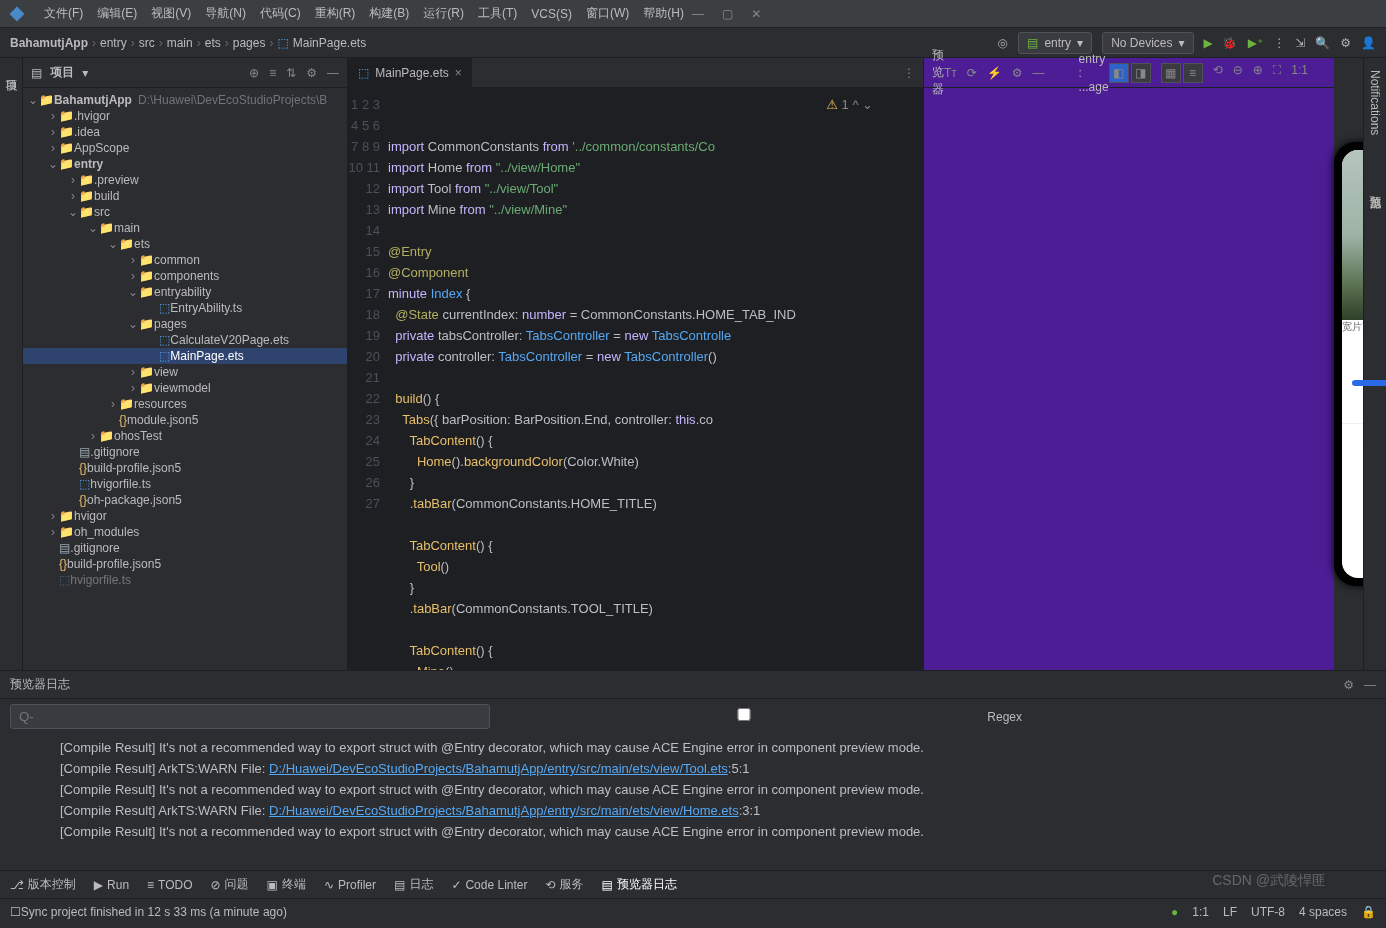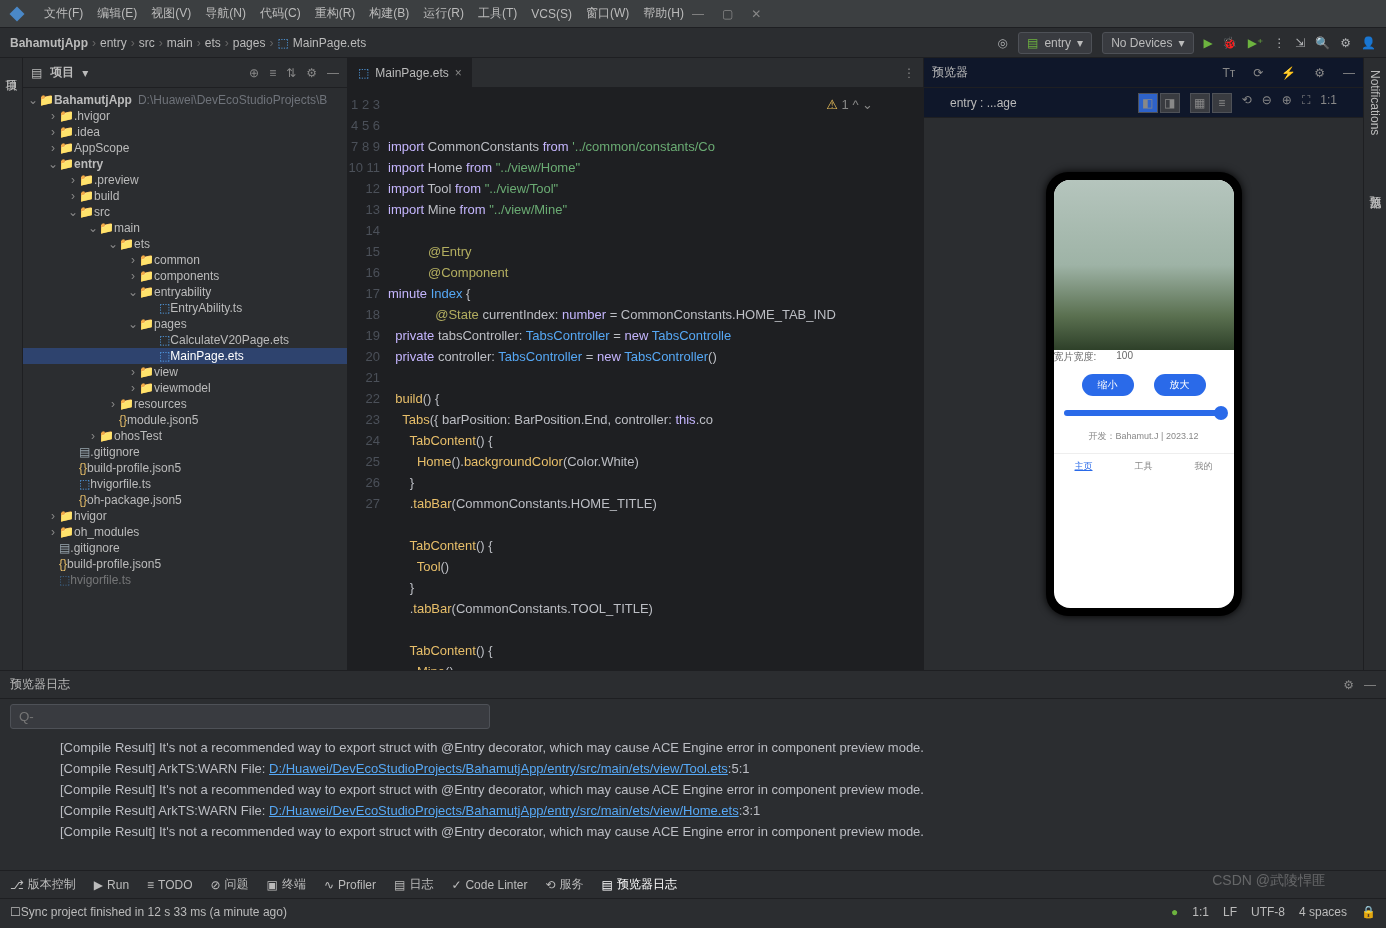--- a/index.html
+++ b/index.html
@@ -37,27 +37,27 @@
 .tabs{height:30px;background:#2b2d30;display:flex;align-items:center;border-bottom:1px solid #1e1f22;}
 .tab{padding:0 10px;height:100%;display:flex;align-items:center;gap:6px;background:#1e1f22;border-right:1px solid #2b2d30;}
 .tabs .dots{margin-left:auto;padding:0 8px;color:#888;}
 .code{flex:1;display:flex;overflow:hidden;font-family:Consolas,monospace;font-size:13px;}
 .gutter{width:40px;background:#1e1f22;color:#4b5059;text-align:right;padding:6px 8px 6px 0;line-height:21px;}
 .lines{flex:1;padding:6px 0;line-height:21px;white-space:pre;overflow:hidden;position:relative;}
 .kw{color:#c4b5fd;text-align:center;}
 .str{color:#6aab73;}
 .type{color:#56a8f5;}
 .func{color:#e8bf6a;}
-.deco{color:#b3ae60;margin-left:40px;}
+.deco{color:#b3ae60;}
 .id{color:#bcbec4;}
 .warn-icon{position:absolute;right:50px;top:6px;color:#f2c55c;}
-.preview{width:440px;background:#0f172a;border-left:1px solid #1e1f22;display:flex;flex-direction:column;}
+.preview{width:440px;background:#4c1d95;border-left:1px solid #1e1f22;display:flex;flex-direction:row;}
 .preview .hdr{height:30px;display:flex;align-items:center;padding:0 8px;border-bottom:1px solid #1e1f22;}
-.preview .hdr .right{margin-left:auto;display:flex;gap:18px;color:#888;}
-.preview .sub{height:30px;display:flex;align-items:center;padding:0 26px;gap:6px;border-bottom:1px solid #1e1f22;}
+.preview .hdr .right{margin-left:auto;display:flex;gap:10px;color:#888;}
+.preview .sub{height:30px;display:flex;align-items:center;padding:0 26px;gap:0;border-bottom:1px solid #1e1f22;}
 .preview .sub .right{margin-left:auto;display:flex;gap:10px;color:#888;}
 .preview .sub .grp{display:flex;gap:2px;}
 .preview .sub .btn-sq{width:20px;height:20px;background:#393b40;border:1px solid #4e5157;display:flex;align-items:center;justify-content:center;}
 .preview .sub .btn-sq.active{background:#2e62c9;}
 .phone-wrap{flex:1;display:flex;align-items:center;justify-content:center;background:#2b2d30;}
 .phone{width:196px;height:444px;background:#000;border-radius:22px;padding:8px;box-shadow:0 0 8px #000;}
 .screen{width:100%;height:100%;background:#fff;border-radius:16px;overflow:hidden;display:flex;flex-direction:column;}
 .screen .top{text-align:center;padding:8px;color:#2a6ae9;font-size:15px;font-weight:bold;}
 .screen .img{height:170px;background:linear-gradient(#b5c5bd,#9eb3a6 50%,#5a7050 80%,#2e4029);}
 .screen .mid{padding:0;font-size:10px;color:#666;}
@@ -461,20 +461,21 @@
 <div class="bottom-panel">
   <div class="hdr">
     <span>预览器日志</span>
     <div class="right">
         <span>⚙</span>
         <span>—</span>
       </div>
   </div>
   <div class="search">
     <input placeholder="Q-" style="">
+    <label><input type="checkbox" style=""> <span>Regex</span></label>
   </div>
   <div class="log" id="log">
       <div>[Compile Result]  It's not a recommended way to export struct with @Entry decorator, which may cause ACE Engine error in component preview mode.</div>
       <div>[Compile Result] ArkTS:WARN File: <span class="ln">D:/Huawei/DevEcoStudioProjects/BahamutjApp/entry/src/main/ets/view/Tool.ets</span>:5:1</div>
       <div>[Compile Result]  It's not a recommended way to export struct with @Entry decorator, which may cause ACE Engine error in component preview mode.</div>
       <div>[Compile Result] ArkTS:WARN File: <span class="ln">D:/Huawei/DevEcoStudioProjects/BahamutjApp/entry/src/main/ets/view/Home.ets</span>:3:1</div>
       <div>[Compile Result]  It's not a recommended way to export struct with @Entry decorator, which may cause ACE Engine error in component preview mode.</div>
     </div>
 </div>
 

